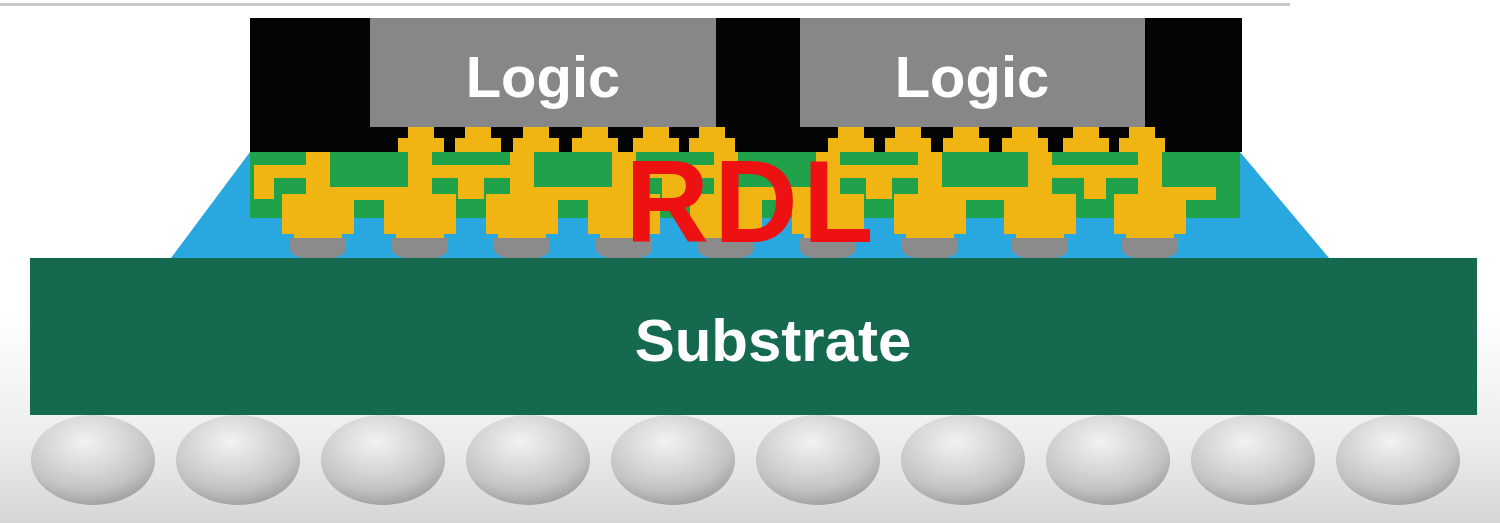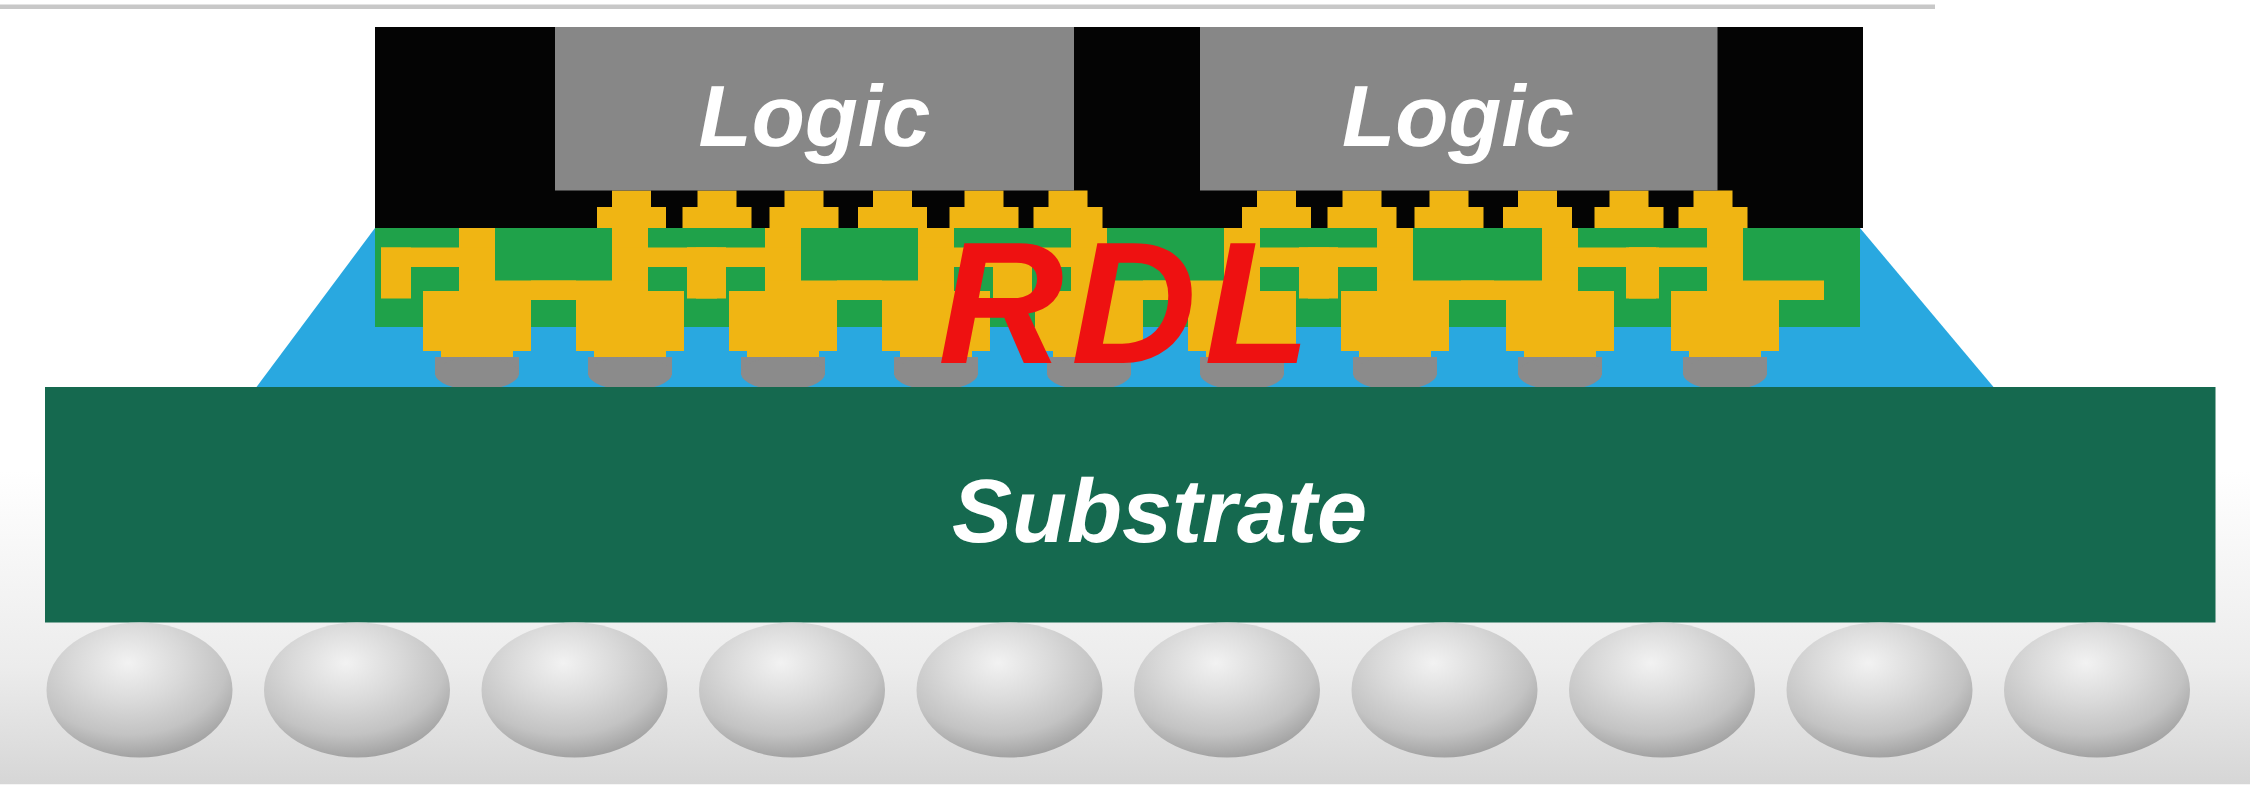--- a/index.html
+++ b/index.html
@@ -2,21 +2,20 @@
 <html style="--mold: #040404; --die: #878787; --die_text: #ffffff; --copper: #F0B513; --rdl_green: #1FA24A; --underfill_blue: #29A8E0; --substrate: #15694F; --substrate_text: #ffffff; --rdl_text: #EE1111; --bump_cap: #8B8B8B; --ball_hi: #f2f2f2; --ball_mid: #d2d2d2; --ball_low: #b5b5b5; --ball_dark: #8e8e8e; --bg_top: #ffffff; --bg_bottom: #d6d6d6; --top_line: #b5b5b5;"><head>
 <meta charset="utf-8">
 <style>
   html,body{margin:0;padding:0;}
   body{font-family:"Liberation Sans", sans-serif;}
   .stage{
     position:relative;
     width:1500px;height:523px;
     overflow:hidden;
     background:linear-gradient(180deg, var(--bg_top) 0%, var(--bg_top) 60%, #ececec 85%, var(--bg_bottom) 100%);
-    font-style:italic;
   }
   svg{display:block;}
   .mold{fill:var(--mold);}
   .die{fill:var(--die);}
   .copper{fill:var(--copper);}
   .rdlgreen{fill:var(--rdl_green);}
   .blue{fill:var(--underfill_blue);}
   .substrate{fill:var(--substrate);}
   .cap{fill:var(--bump_cap);}
   .topline{fill:var(--top_line);}

